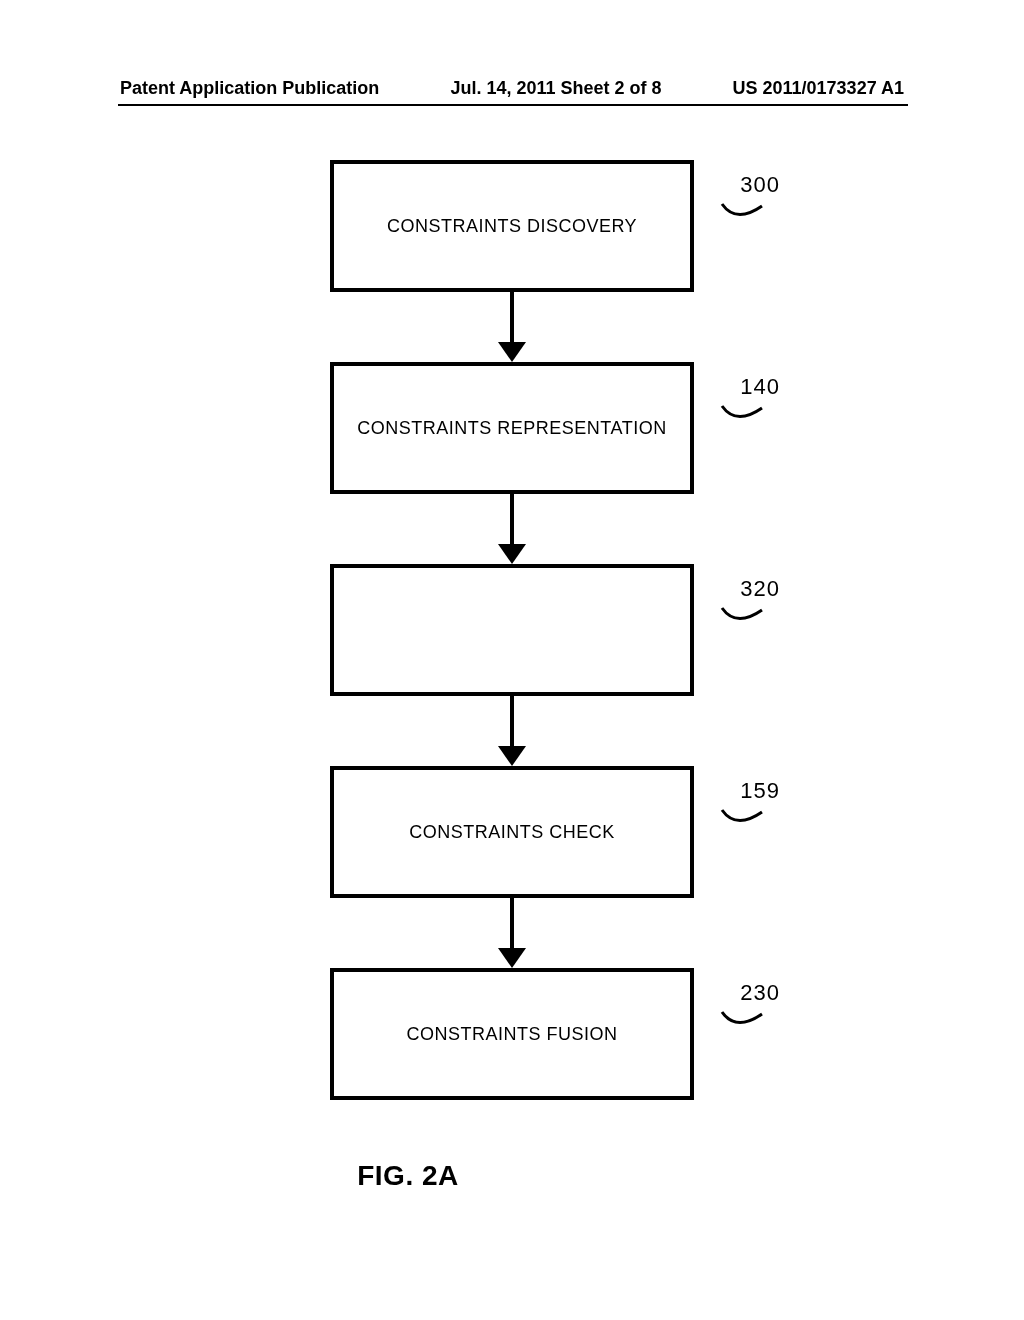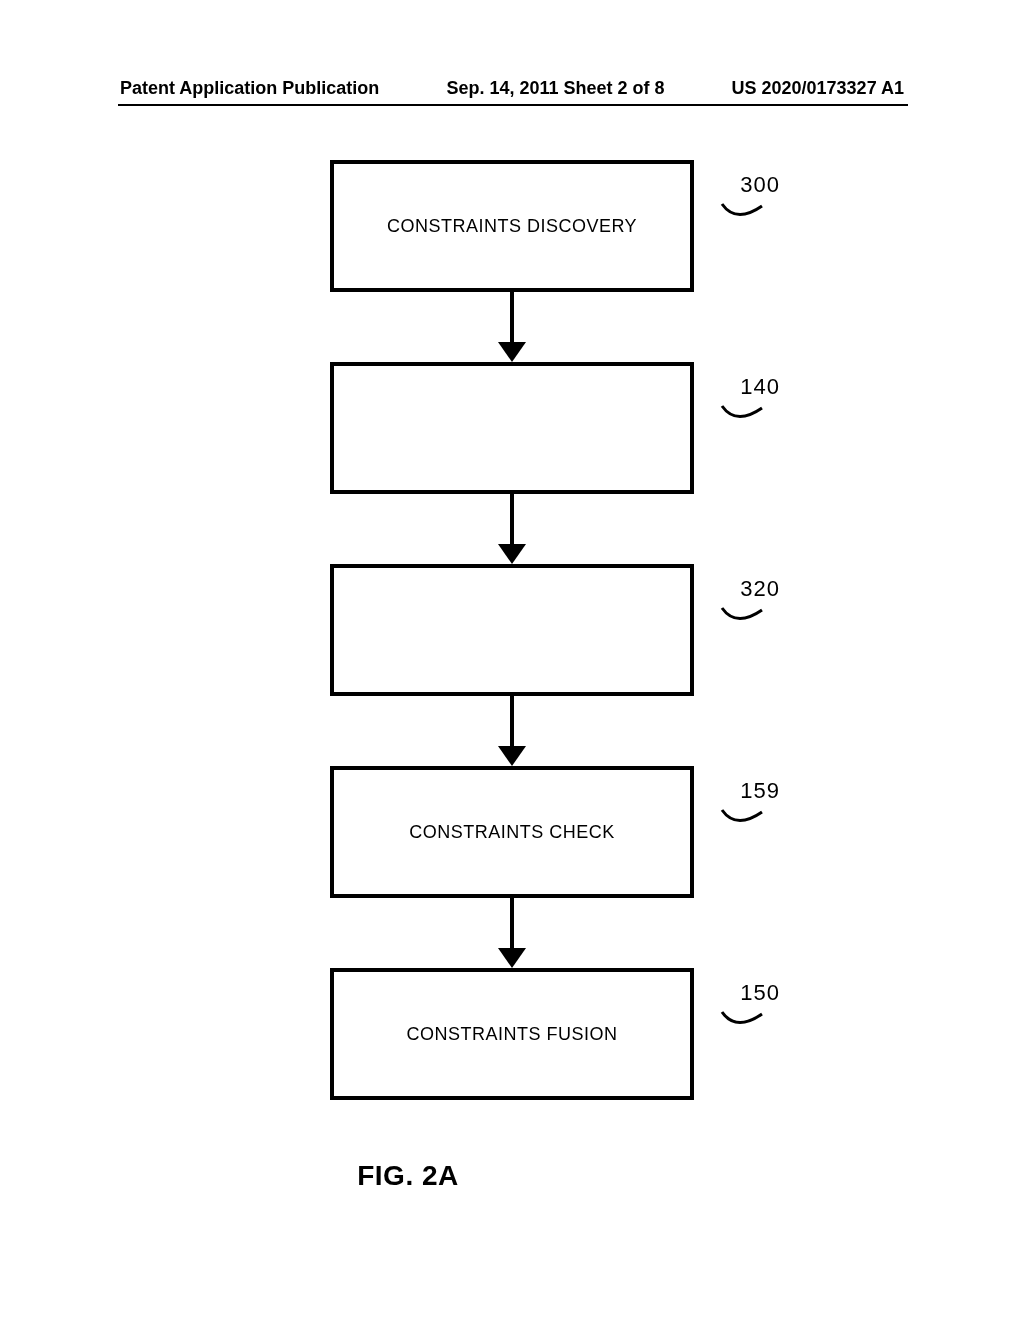--- a/index.html
+++ b/index.html
@@ -92,22 +92,22 @@
     font-size: 28px;
     font-weight: bold;
     letter-spacing: 0.5px;
   }
 </style>
 </head>
 <body>
 
 <div class="header">
   <span>Patent Application Publication</span>
-  <span>Sep. 14, 2011  Sheet 2 of 8</span>
-  <span>US 2020/0173327 A1</span>
+  <span>Jul. 14, 2011  Sheet 2 of 8</span>
+  <span>US 2011/0173327 A1</span>
 </div>
 <div class="header-rule"></div>
 
 <div class="flow">
 
   <div class="box">
     <span>CONSTRAINTS DISCOVERY</span>
     <div class="ref-wrap">
       <span class="ref-num">300</span>
       <svg class="lead" width="48" height="26">
@@ -115,20 +115,21 @@
       </svg>
     </div>
   </div>
 
   <div class="arrow">
     <div class="shaft"></div>
       <div class="head"></div>
   </div>
 
   <div class="box">
+    <span>CONSTRAINTS REPRESENTATION</span>
     <div class="ref-wrap">
       <span class="ref-num">140</span>
       <svg class="lead" width="48" height="26">
         <path d="M4 4 Q 18 24 44 6" stroke="#000" stroke-width="3" fill="none"></path>
       </svg>
     </div>
   </div>
 
   <div class="arrow">
     <div class="shaft"></div>
@@ -160,21 +161,21 @@
   </div>
 
   <div class="arrow">
     <div class="shaft"></div>
       <div class="head"></div>
   </div>
 
   <div class="box">
     <span>CONSTRAINTS FUSION</span>
     <div class="ref-wrap">
-      <span class="ref-num">150</span>
+      <span class="ref-num">230</span>
       <svg class="lead" width="48" height="26">
         <path d="M4 4 Q 18 24 44 6" stroke="#000" stroke-width="3" fill="none"></path>
       </svg>
     </div>
   </div>
 
 </div>
 
 <div class="fig-label">FIG. 2A</div>
 

